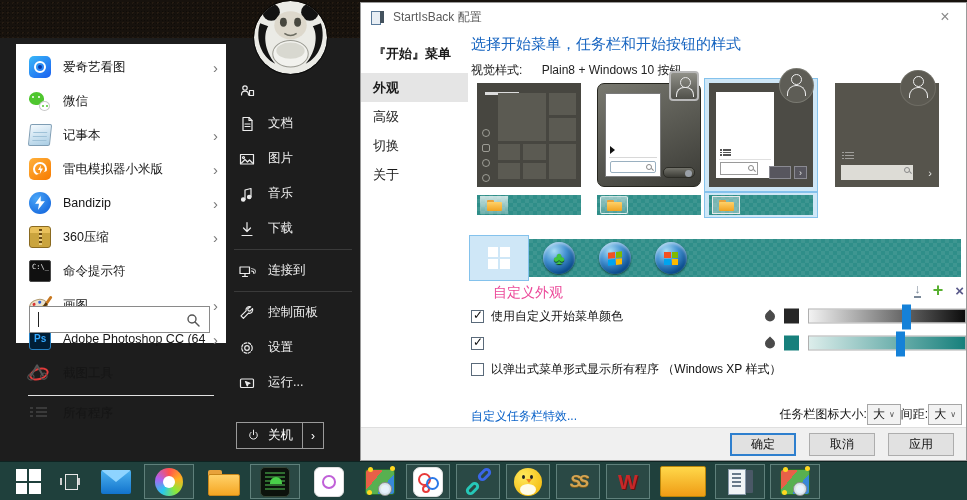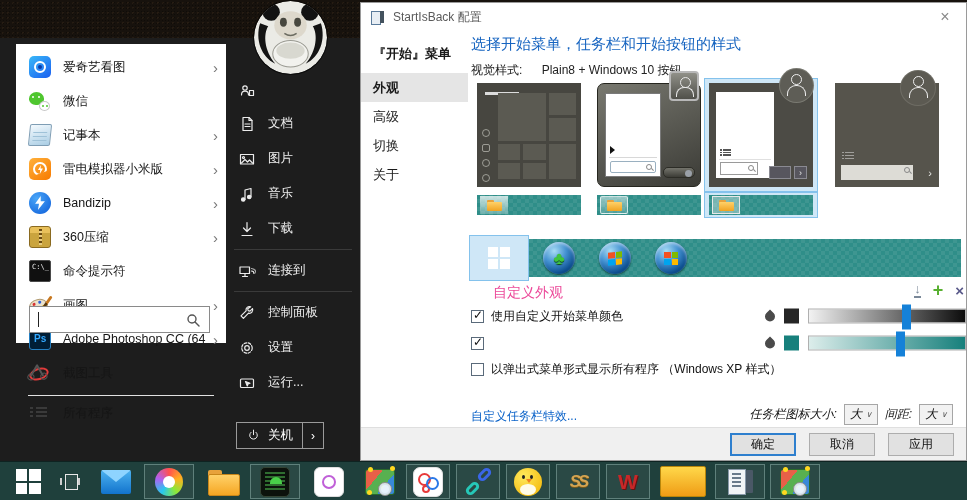--- a/index.html
+++ b/index.html
@@ -145,21 +145,21 @@
   .cb { width:13px; height:13px; border:1px solid #5a6a7a; background:#fff; margin-right:7px; position:relative; flex:0 0 13px; }
   .optrow.checked .cb::after { content:"✓"; position:absolute; left:1px; top:-3px; font-size:12px; color:#111; }
   .optrow .olabel { font-size:12px; color:#111; }
   .sgroup { position:absolute; right:2px; top:50%; transform:translateY(-50%); display:flex; align-items:center; gap:9px; }
   .drop { width:10px; height:10px; background:#4a4a4a; border-radius:0 50% 50% 50%; transform:rotate(45deg); }
   .swatch { width:15px; height:15px; }
   .track { position:relative; width:158px; height:15px; border:1px solid #b0b0b0; }
   .handle { position:absolute; top:-5px; width:9px; height:25px; background:#1581d8; }
 
   .fx-link { position:absolute; left:2px; top:375px; font-size:12px; color:#0a62c8; }
-  .dd-row { position:absolute; right:15px; top:371px; display:flex; align-items:center; gap:7px; font-size:12px; color:#111;font-style:italic; }
+  .dd-row { position:absolute; right:6px; top:371px; display:flex; align-items:center; font-size:12px; color:#111; }
   .dd { min-width:33px; height:21px; border:1px solid #a6a6a6; background:#f2f2f2; display:flex; align-items:center; justify-content:space-between; padding:0 5px; font-size:12px; }
   .dd .chev { font-size:8px; color:#555; margin-left:4px; }
 
   .btnbar { position:absolute; left:0; right:0; bottom:0; height:33px; background:#f0f0f0; border-top:1px solid #dfdfdf; display:flex; align-items:center; justify-content:flex-end; gap:13px; padding-right:12px; }
   .dbtn { width:66px; height:23px; background:#e1e1e1; border:1px solid #adadad; font-size:12px; color:#111; display:flex; align-items:center; justify-content:center; }
   .dbtn.ok { border:2px solid #2e7fce; }
 
   
   #taskbar { position:absolute; left:0; top:461px; width:967px; height:39px; background:#1f403c; border-top:1px solid #0e2321; }
   .tb-cell { position:absolute; top:2px; height:35px; display:flex; align-items:center; justify-content:center; }

